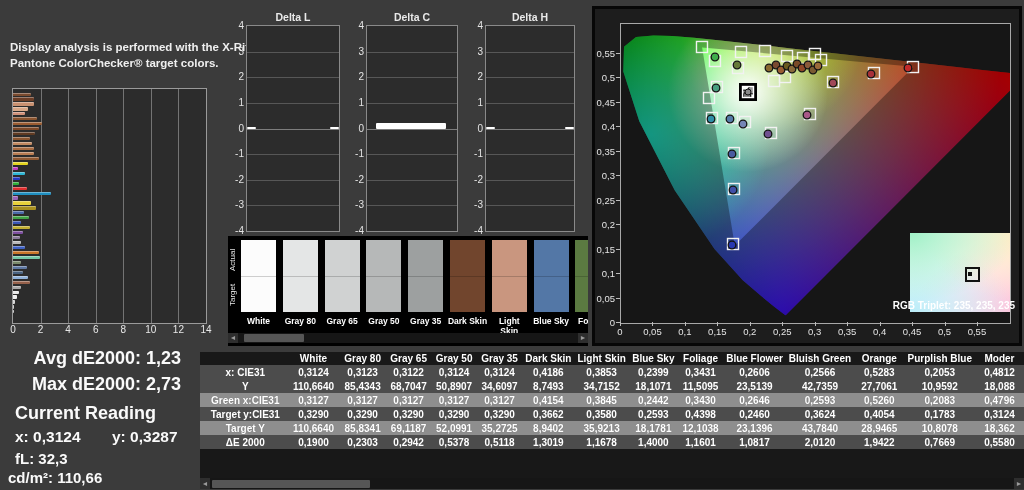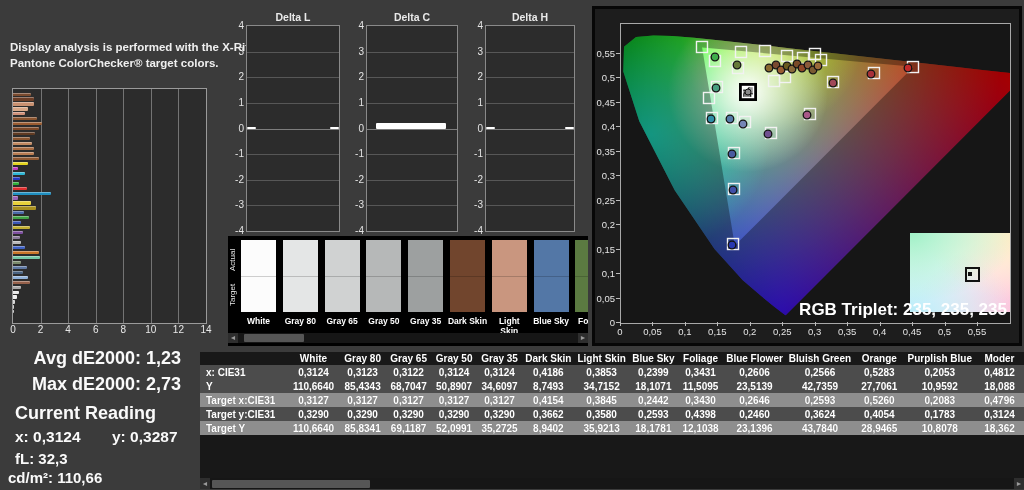--- a/index.html
+++ b/index.html
@@ -40,37 +40,37 @@
   .cie-yl{position:absolute;font-size:9.5px;color:#e4e4e4;width:20px;text-align:right;transform:translateY(-50%);}
   .cie-xl{position:absolute;font-size:9.5px;color:#e4e4e4;transform:translateX(-50%);top:317px;}
   .cie-tick{position:absolute;background:#bbb;}
   #cie-inset{left:289px;top:209px;width:120px;height:79px;background-color:#fff;
      background-image:radial-gradient(at top left, #9ff0c6, rgba(255,255,255,0) 62%),
        radial-gradient(at top right, #ffe9bb, rgba(255,255,255,0) 62%),
        radial-gradient(at bottom left, #b9ecf8, rgba(255,255,255,0) 62%),
        radial-gradient(at bottom right, #ffb9d4, rgba(255,255,255,0) 68%);}
   #inset-marker{left:55px;top:34px;width:11px;height:11px;border:2px solid #111;}
   #inset-marker-dot{left:1px;top:3px;width:4px;height:4px;background:#111;}
-  #cie-rgb{right:12px;top:291px;font-size:17px;font-weight:600;color:#fff;}
+  #cie-rgb{right:4px;top:291px;font-size:10px;font-weight:600;color:#fff;}
   
   .stat{position:absolute;color:#fafafa;font-weight:600;}
   #st-avg{left:0;top:348px;width:181px;text-align:right;font-size:18px;}
   #st-max{left:0;top:374px;width:181px;text-align:right;font-size:18px;}
   #st-cur{left:15px;top:403px;font-size:18px;}
   #st-x{left:15px;top:428px;font-size:15.5px;}
   #st-y{left:112px;top:428px;font-size:15.5px;}
   #st-fl{left:15px;top:450px;font-size:15px;}
   #st-cd{left:8px;top:469px;font-size:15px;}
   
   #tblwrap{left:200px;top:352px;width:824px;height:126px;overflow:hidden;background:#181818;}
   table{border-collapse:collapse;table-layout:fixed;}
   th,td{padding:0 3px;height:14px;font-size:10px;white-space:nowrap;overflow:hidden;color:#fff;}
   thead th{height:13px;background:#181818;font-weight:700;text-align:center;}
   td{text-align:center;font-weight:600;}
-  td.rowlabel{text-align:left;padding-left:6px;font-weight:700;}
+  td.rowlabel{text-align:center;padding-left:6px;font-weight:700;}
   tr.odd td{background:#4c4c4c;}
   tr.even td{background:#8e8e8e;text-shadow:0 0 1px rgba(0,0,0,.25);}
 </style>
 </head>
 <body>
 
 <div id="root">
 
   <div class="abs" id="subtitle">Display analysis is performed with the X-Rite/
 Pantone ColorChecker® target colors.</div>
@@ -495,21 +495,21 @@
             <td>34,7152</td>
             <td>18,1071</td>
             <td>11,5095</td>
             <td>23,5139</td>
             <td>42,7359</td>
             <td>27,7061</td>
             <td>10,9592</td>
             <td>18,088</td>
           </tr>
           <tr class="even">
-            <td class="rowlabel">Target x:CIE31</td>
+            <td class="rowlabel">Green x:CIE31</td>
             <td>0,3127</td>
             <td>0,3127</td>
             <td>0,3127</td>
             <td>0,3127</td>
             <td>0,3127</td>
             <td>0,4154</td>
             <td>0,3845</td>
             <td>0,2442</td>
             <td>0,3430</td>
             <td>0,2646</td>
@@ -545,20 +545,37 @@
             <td>8,9402</td>
             <td>35,9213</td>
             <td>18,1781</td>
             <td>12,1038</td>
             <td>23,1396</td>
             <td>43,7840</td>
             <td>28,9465</td>
             <td>10,8078</td>
             <td>18,362</td>
           </tr>
+          <tr class="odd">
+            <td class="rowlabel">ΔE 2000</td>
+            <td>0,1900</td>
+            <td>0,2303</td>
+            <td>0,2942</td>
+            <td>0,5378</td>
+            <td>0,5118</td>
+            <td>1,3019</td>
+            <td>1,1678</td>
+            <td>1,4000</td>
+            <td>1,1601</td>
+            <td>1,0817</td>
+            <td>2,0120</td>
+            <td>1,9422</td>
+            <td>0,7669</td>
+            <td>0,5580</td>
+          </tr>
         </tbody>
       </table>
     </div>
   <div class="hscroll" style="left:200px;top:478px;width:824px;height:11px;">
     <div class="hs-arrow" style="left:0;line-height:11px;">◄</div>
     <div class="hs-thumb" style="left:12px;width:158px;top:1.5px;"></div>
     <div class="hs-arrow" style="right:0;line-height:11px;">►</div>
   </div>
 
 </div>

